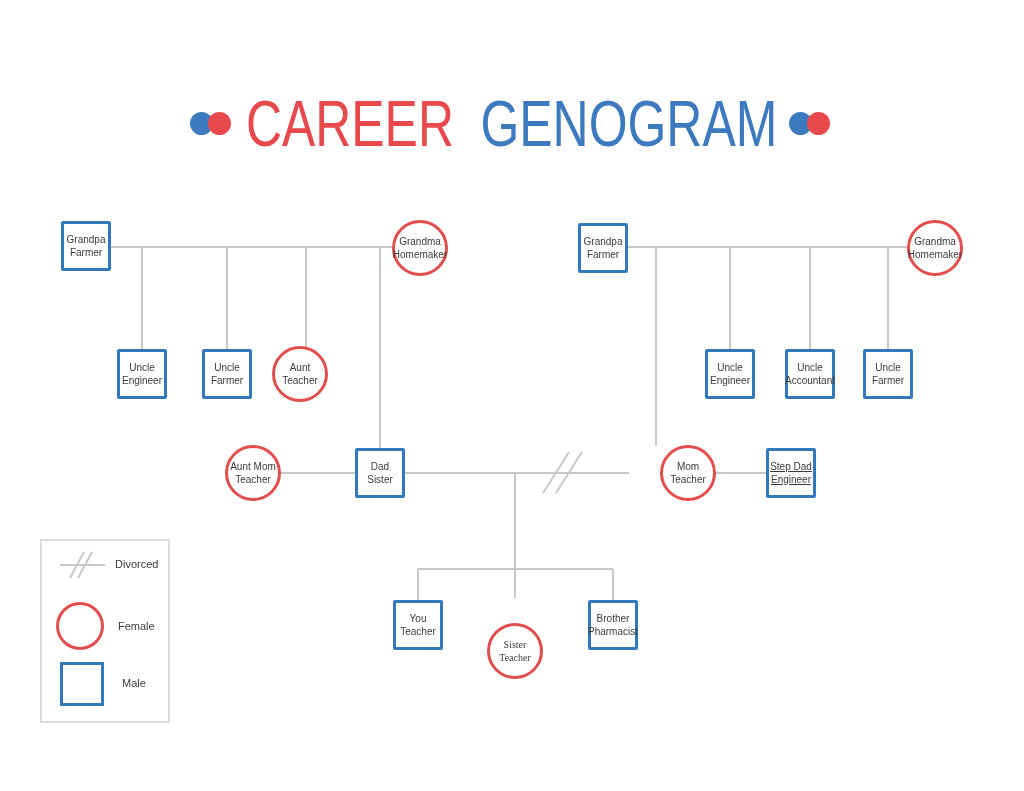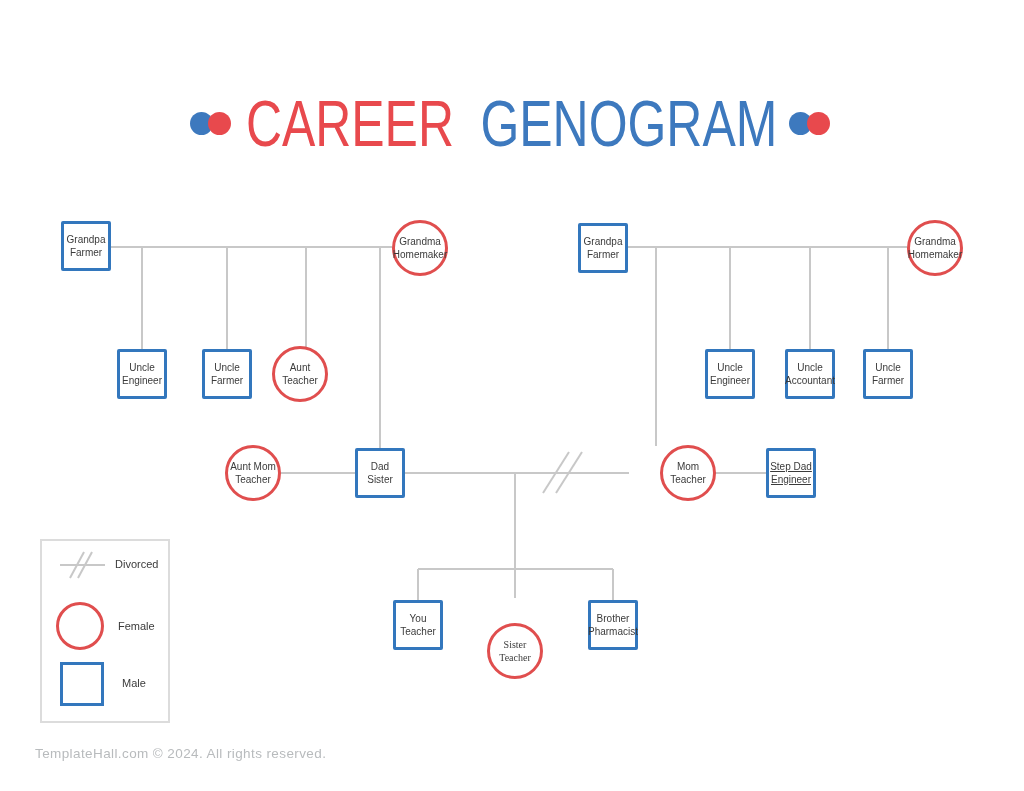--- a/index.html
+++ b/index.html
@@ -187,15 +187,14 @@
     </svg>
     <span class="legend-label" id="legend-divorced-label">Divorced</span>
 
     <span class="legend-circle"></span>
     <span class="legend-label" id="legend-female-label">Female</span>
 
     <span class="legend-square"></span>
     <span class="legend-label" id="legend-male-label">Male</span>
   </div>
 
-  <div class="footer">TemplateHall.com © 2024. All rights reserved.</div>
 
 </div>
 
 </body></html>

